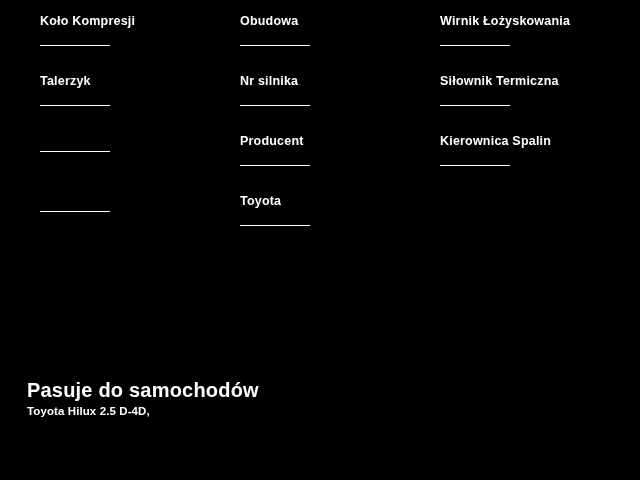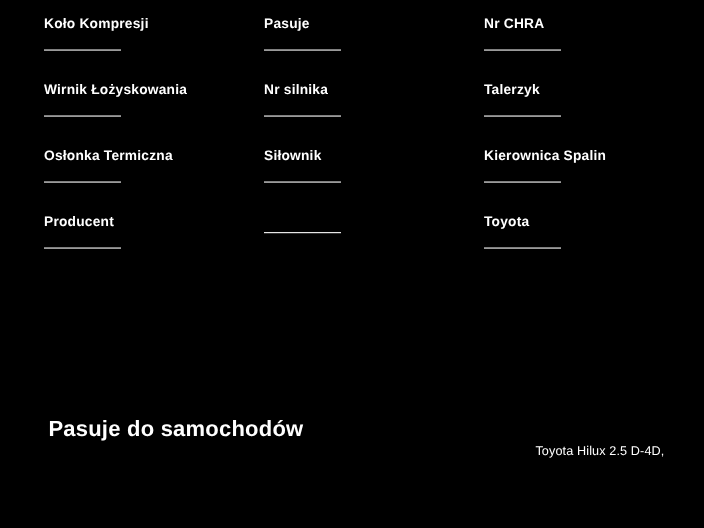--- a/index.html
+++ b/index.html
@@ -40,93 +40,87 @@
     white-space: nowrap;
   }
   .spec-rule {
     margin-top: 17px;
     width: 70px;
     height: 1px;
     background: #ffffff;
   }
   .fits-block {
     position: absolute;
-    left: 44px;
+    left: 27px;
     top: 378px;
     width: 560px;
   }
   .fits-title {
     font-size: 20px;
     font-weight: bold;
     line-height: 24px;
     letter-spacing: 0.2px;
   }
   .fits-models {
     margin-top: 2px;
     font-size: 11.5px;
-    font-weight: normal;
+    font-weight: bold;
     line-height: 14px;
     letter-spacing: 0.1px;
-    text-align: right;
   }
 </style>
 </head>
 <body>
 
 <div class="page">
 
   <div class="spec-grid">
 
     <div class="spec-cell">
       <div class="spec-label">Koło Kompresji</div>
       <div class="spec-rule"></div>
     </div>
 
     <div class="spec-cell">
-      <div class="spec-label">Pasuje</div>
+      <div class="spec-label">Obudowa</div>
+      <div class="spec-rule"></div>
+    </div>
+
+
+    <div class="spec-cell">
+      <div class="spec-label">Wirnik Łożyskowania</div>
       <div class="spec-rule"></div>
     </div>
 
     <div class="spec-cell">
-      <div class="spec-label">Nr CHRA</div>
-      <div class="spec-rule"></div>
-    </div>
-
-    <div class="spec-cell">
-      <div class="spec-label">Wirnik Łożyskowania</div>
+      <div class="spec-label">Talerzyk</div>
       <div class="spec-rule"></div>
     </div>
 
     <div class="spec-cell">
       <div class="spec-label">Nr silnika</div>
       <div class="spec-rule"></div>
     </div>
 
     <div class="spec-cell">
-      <div class="spec-label">Talerzyk</div>
+      <div class="spec-label">Siłownik Termiczna</div>
       <div class="spec-rule"></div>
     </div>
 
     <div class="spec-cell">
-      <div class="spec-label">Osłonka Termiczna</div>
       <div class="spec-rule"></div>
     </div>
 
     <div class="spec-cell">
-      <div class="spec-label">Siłownik</div>
+      <div class="spec-label">Producent</div>
       <div class="spec-rule"></div>
     </div>
 
     <div class="spec-cell">
       <div class="spec-label">Kierownica Spalin</div>
-      <div class="spec-rule"></div>
-    </div>
-
-    <div class="spec-cell">
-      <div class="spec-label">Producent</div>
       <div class="spec-rule"></div>
     </div>
 
     <div class="spec-cell">
       <div class="spec-rule"></div>
     </div>
 
     <div class="spec-cell">
       <div class="spec-label">Toyota</div>
       <div class="spec-rule"></div>

